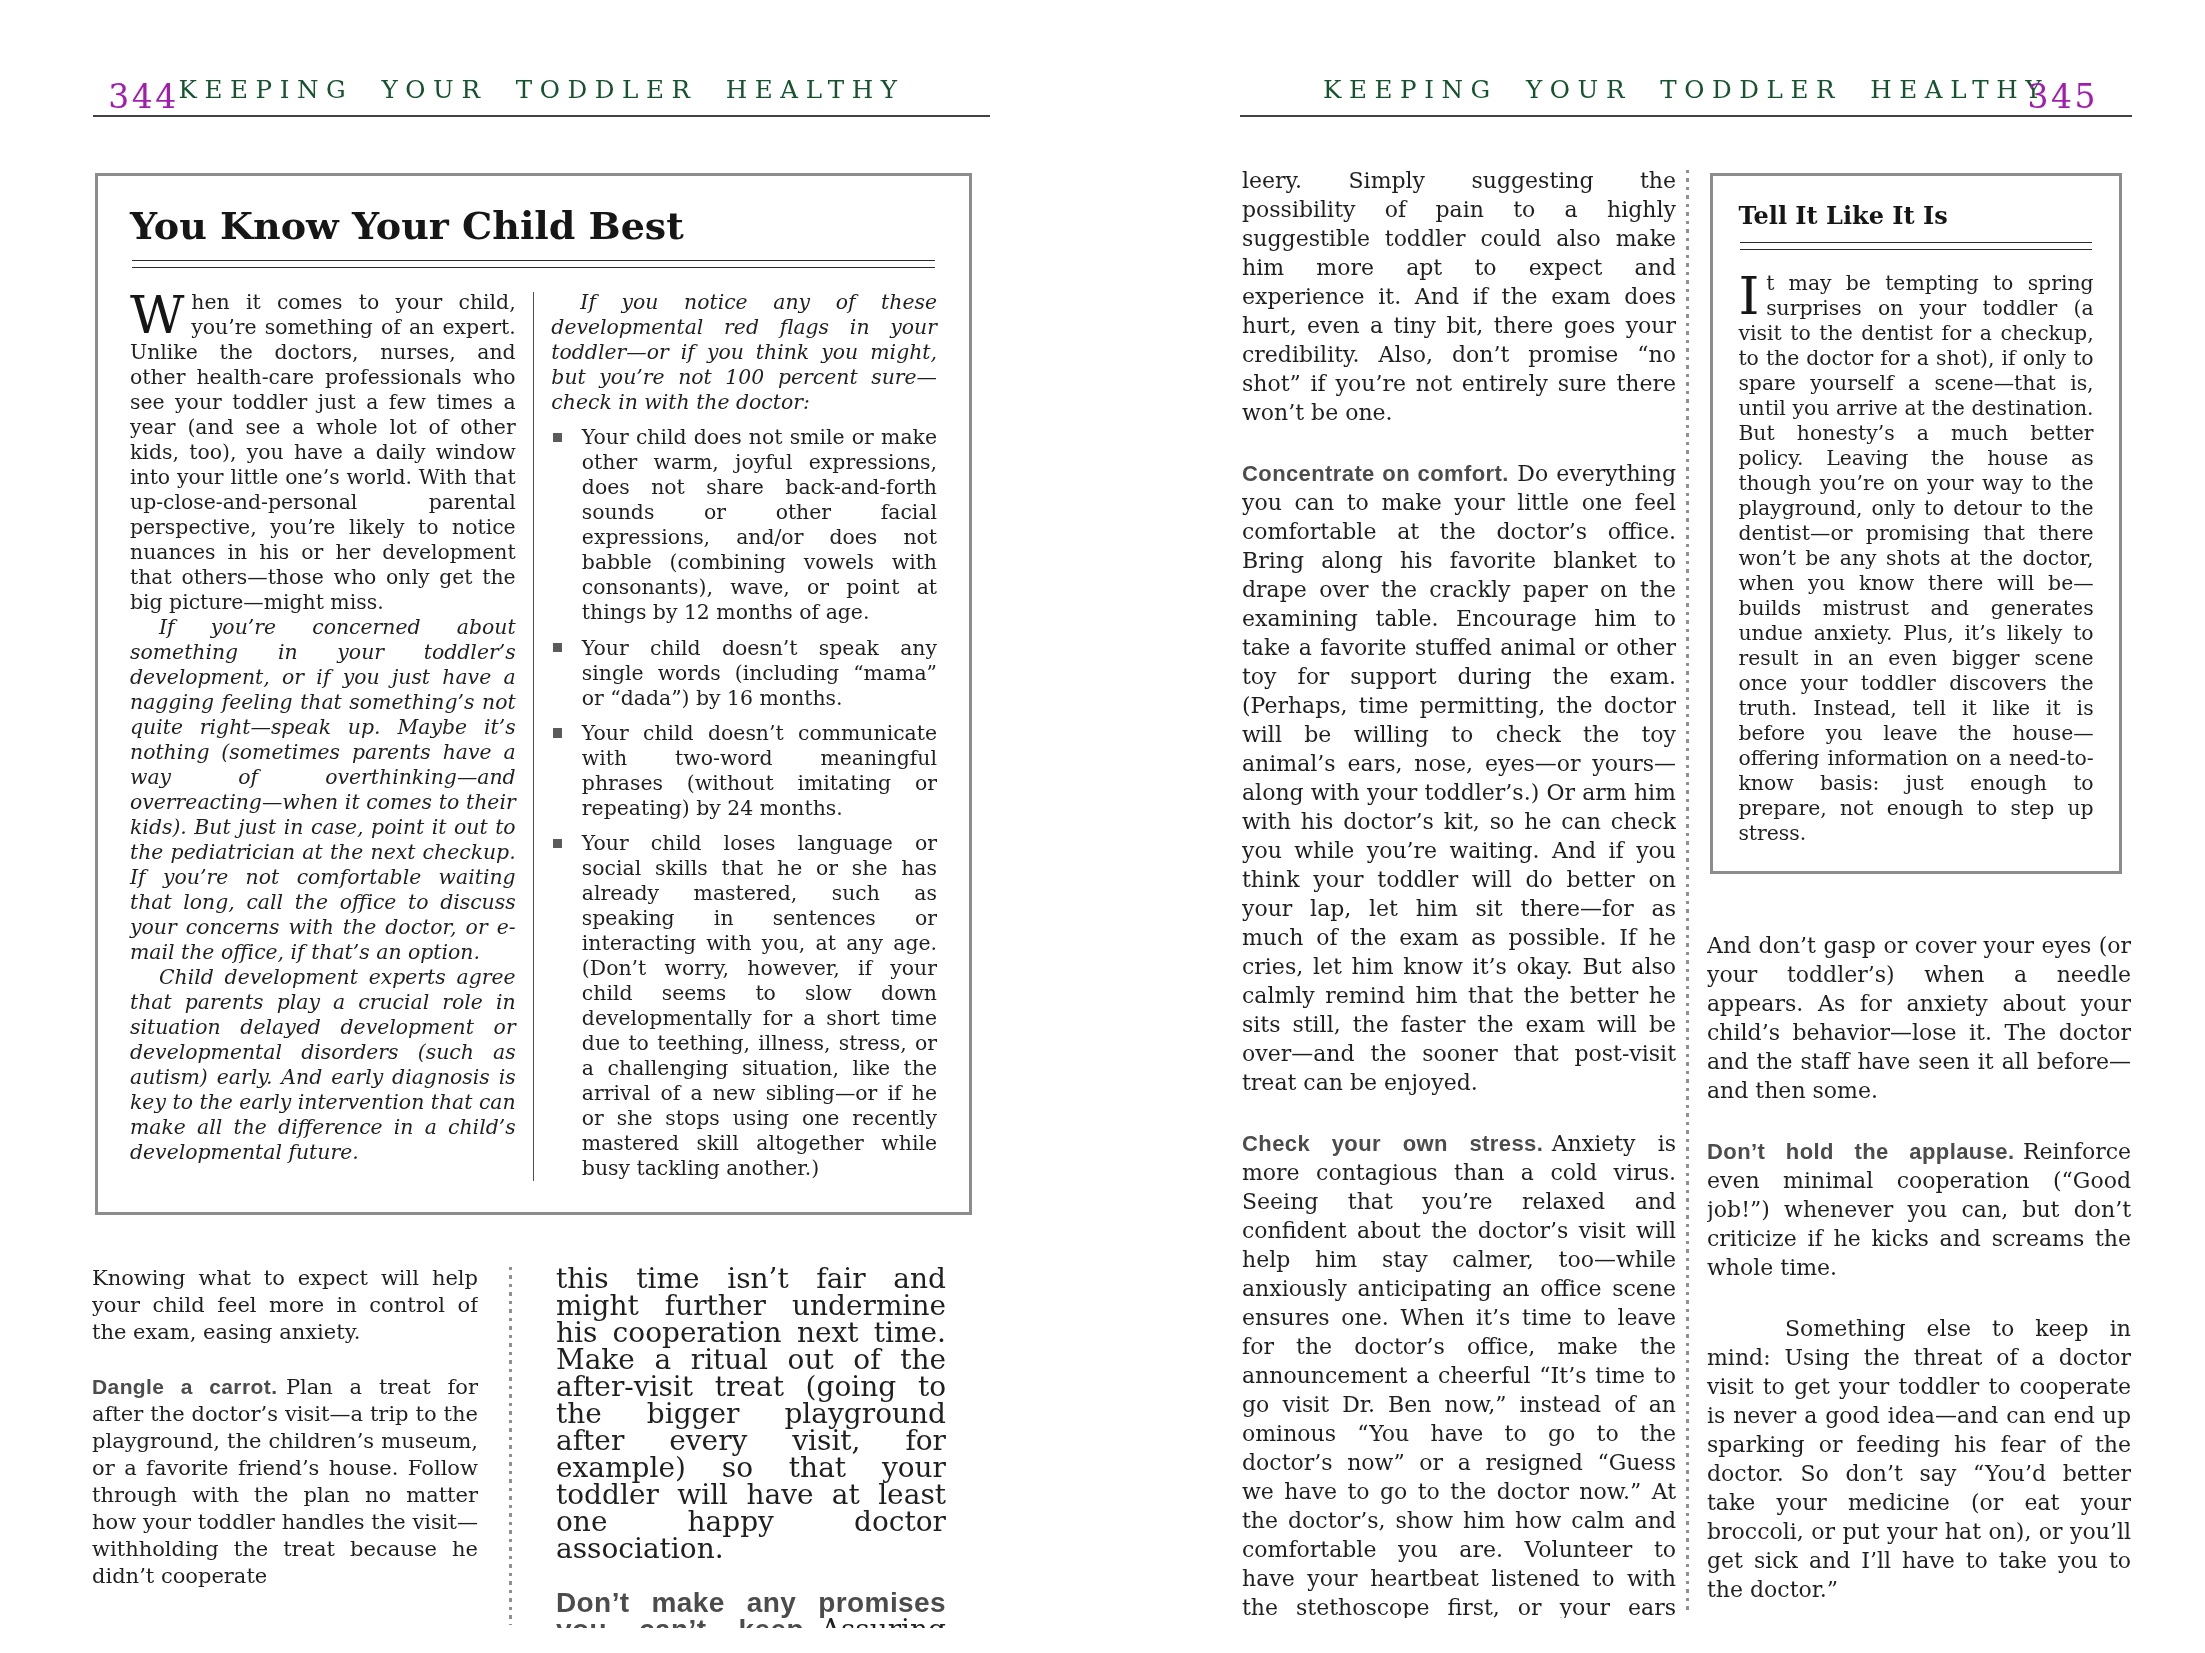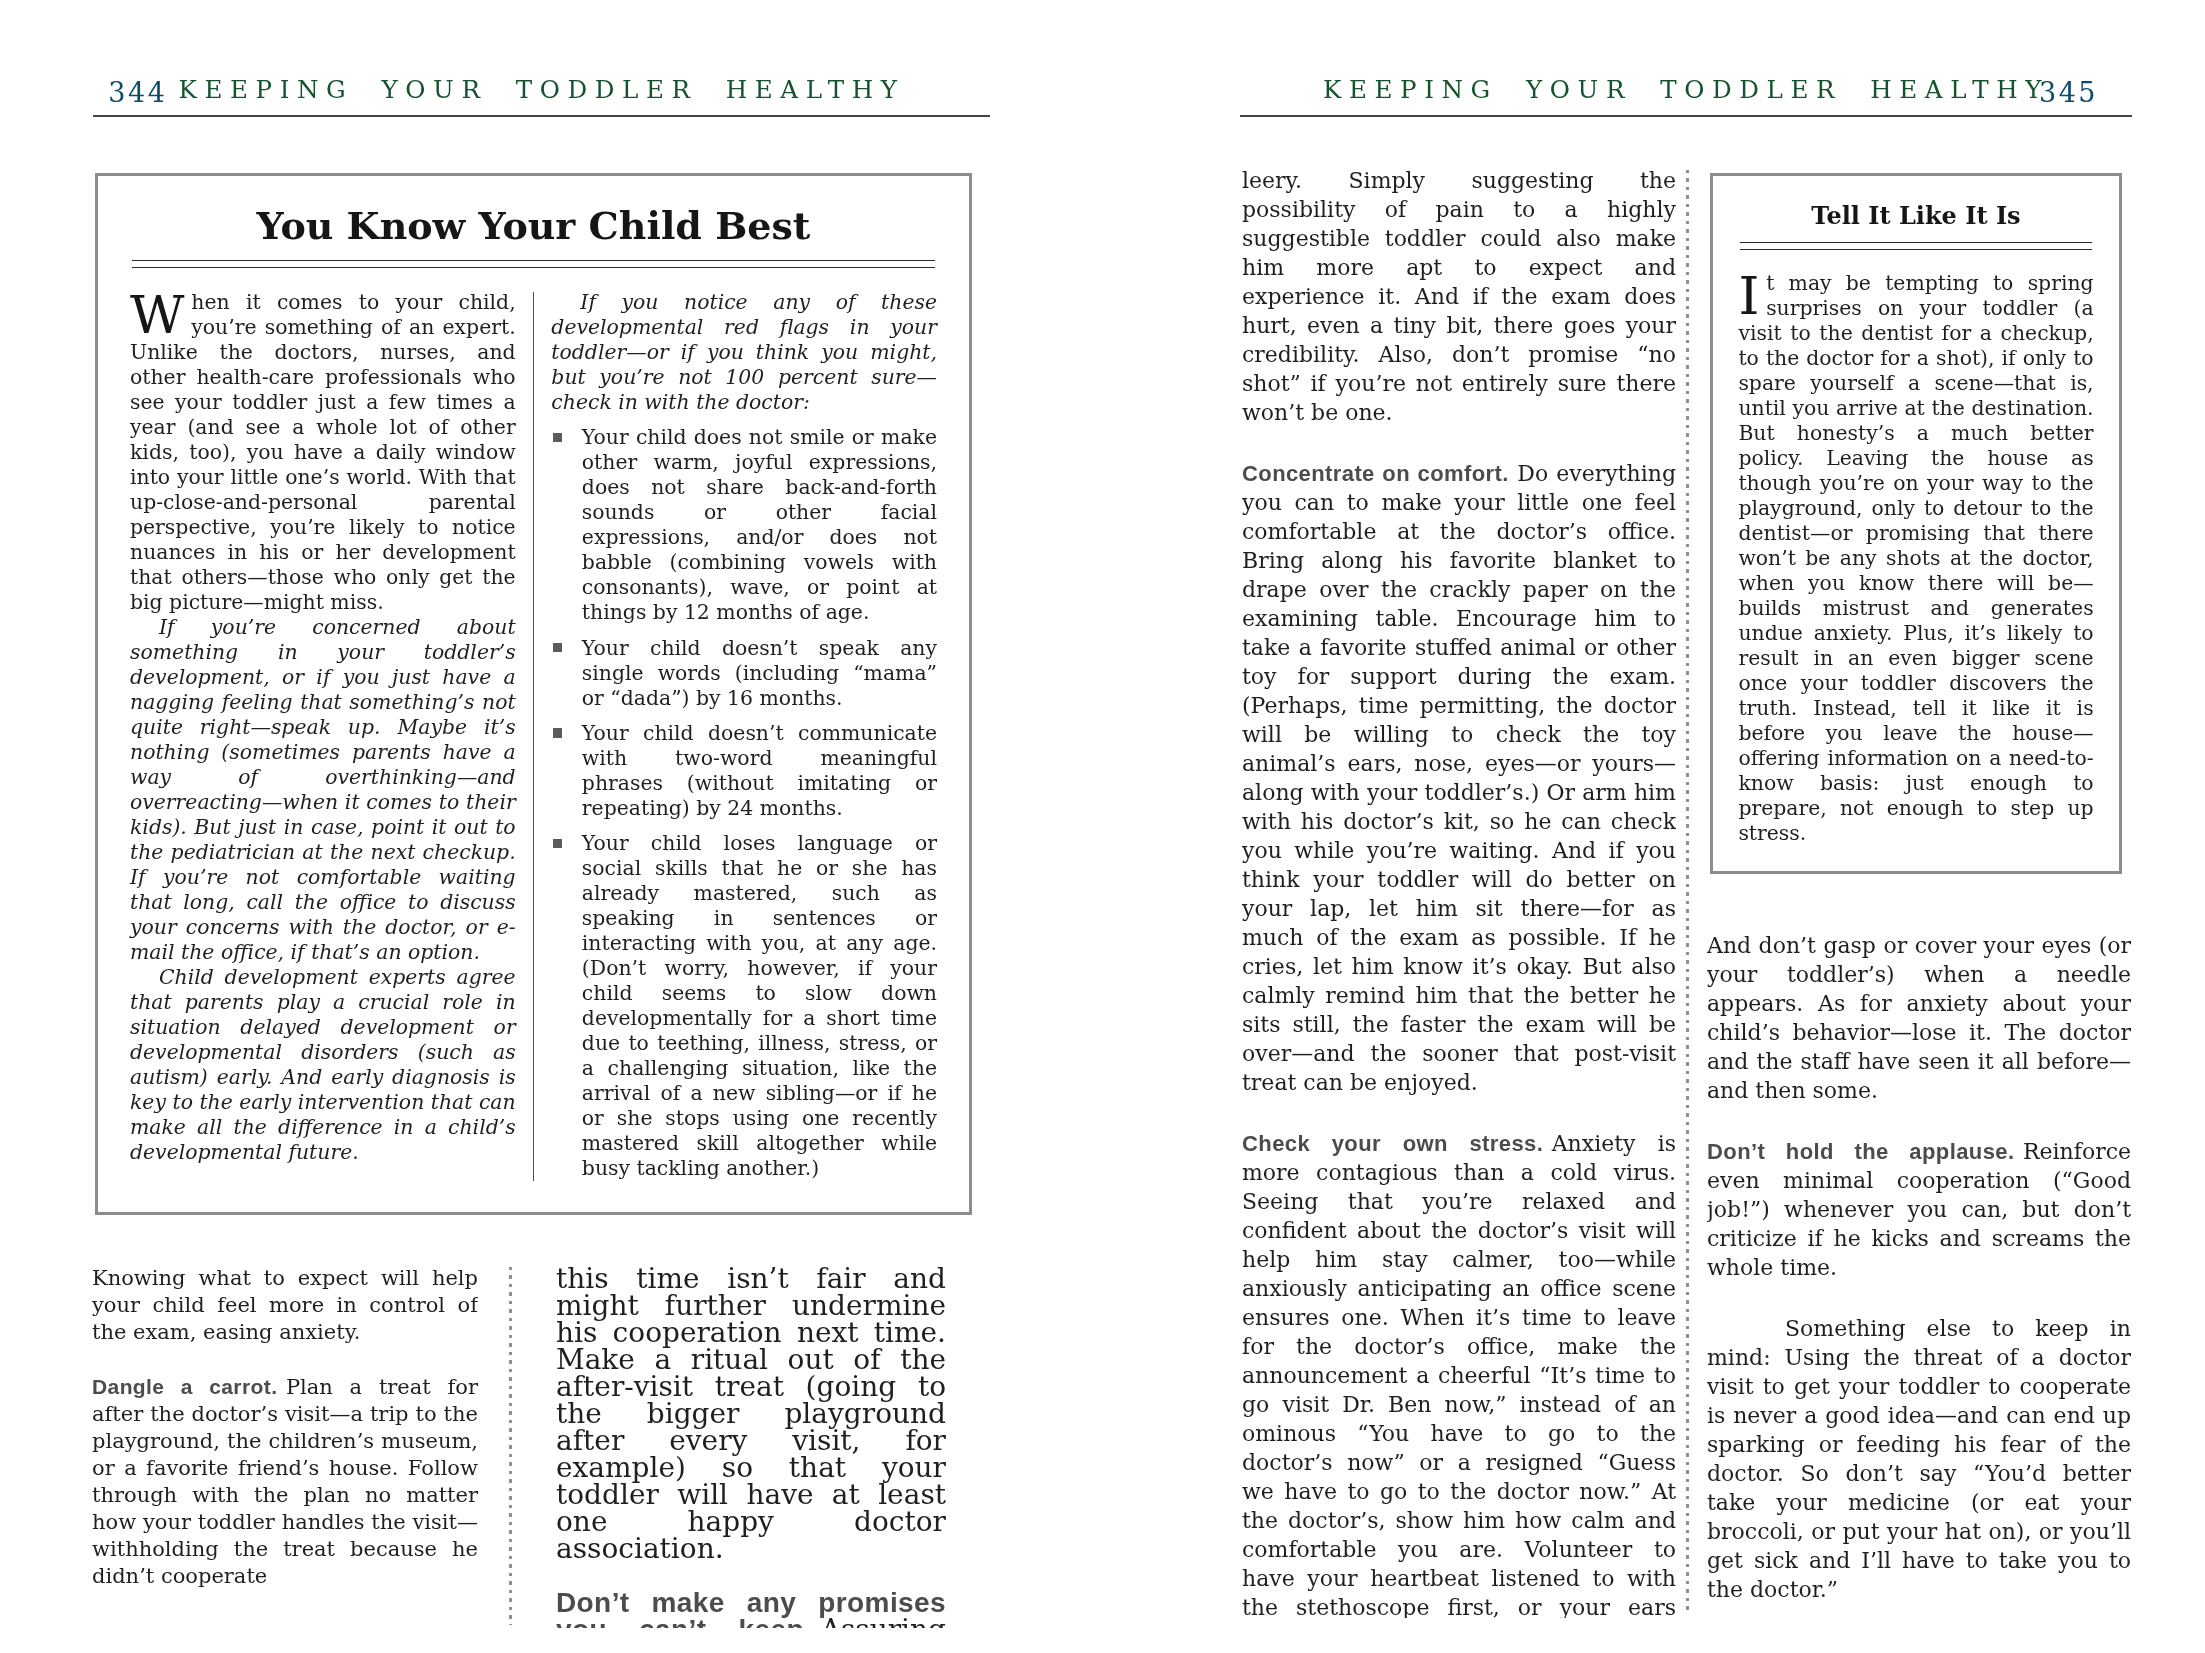--- a/index.html
+++ b/index.html
@@ -7,34 +7,34 @@
     position:relative;
     width:2205px;height:1654px;
     background:#ffffff;
     font-family:"DejaVu Serif", serif;
     color:#1f1f1f;
     overflow:hidden;
   }
   
   .runhead{position:absolute;height:37px;}
   .runhead .pagenum{
-    position:absolute;top:1.7px;font-size:27px;letter-spacing:2.5px;color:#0c4a6e;
+    position:absolute;top:1.7px;font-size:33px;letter-spacing:2.5px;color:#a21caf;
   }
   .runhead .headtitle{
     display:block;text-align:center;font-size:24.6px;color:#14532d;
     letter-spacing:7.6px;word-spacing:12.7px;white-space:nowrap;
   }
   .headrule{position:absolute;height:0;border-top:2.5px solid #424242;}
   
   .sidebar{
     position:absolute;box-sizing:border-box;
     border:3.4px solid #8c8c8c;background:#fff;overflow:hidden;
   }
   .box-title{
-    text-align:center;font-weight:bold;color:#161616;margin:6.8px 0 0 0;
+    text-align:left;font-weight:bold;color:#161616;margin:6.8px 0 0 0;
   }
   .double-rule{
     height:6px;border-top:1.7px solid #2b2b2b;border-bottom:1.7px solid #2b2b2b;
     margin:12px 1.7px 0 1.7px;
   }
   
   .para{margin:0;text-align:justify;}
   .indent{text-indent:29px;font-style:italic;}
   .indent-lg{text-indent:78px;}
   .gap{margin-top:30.5px;}

